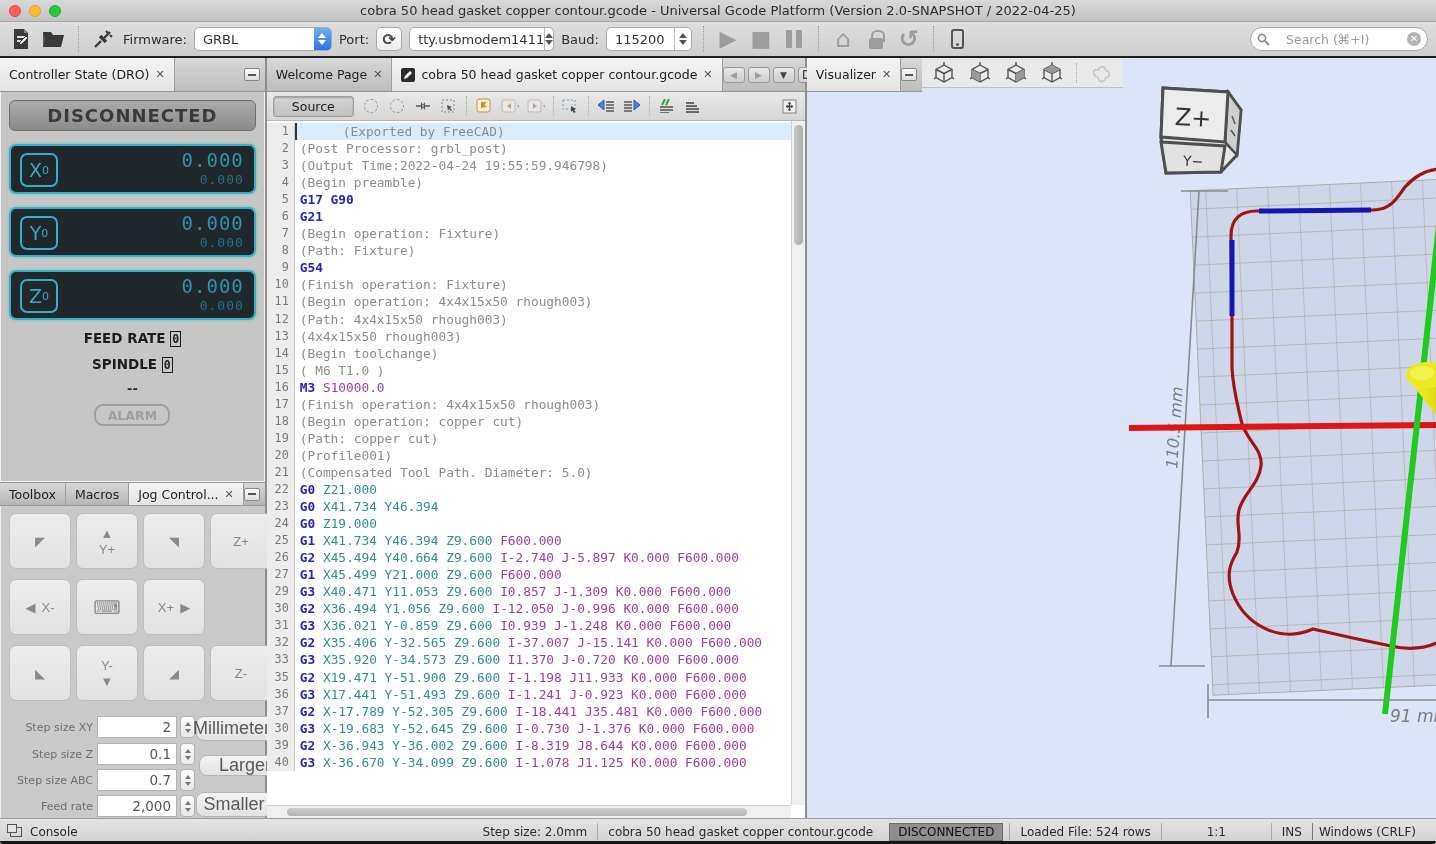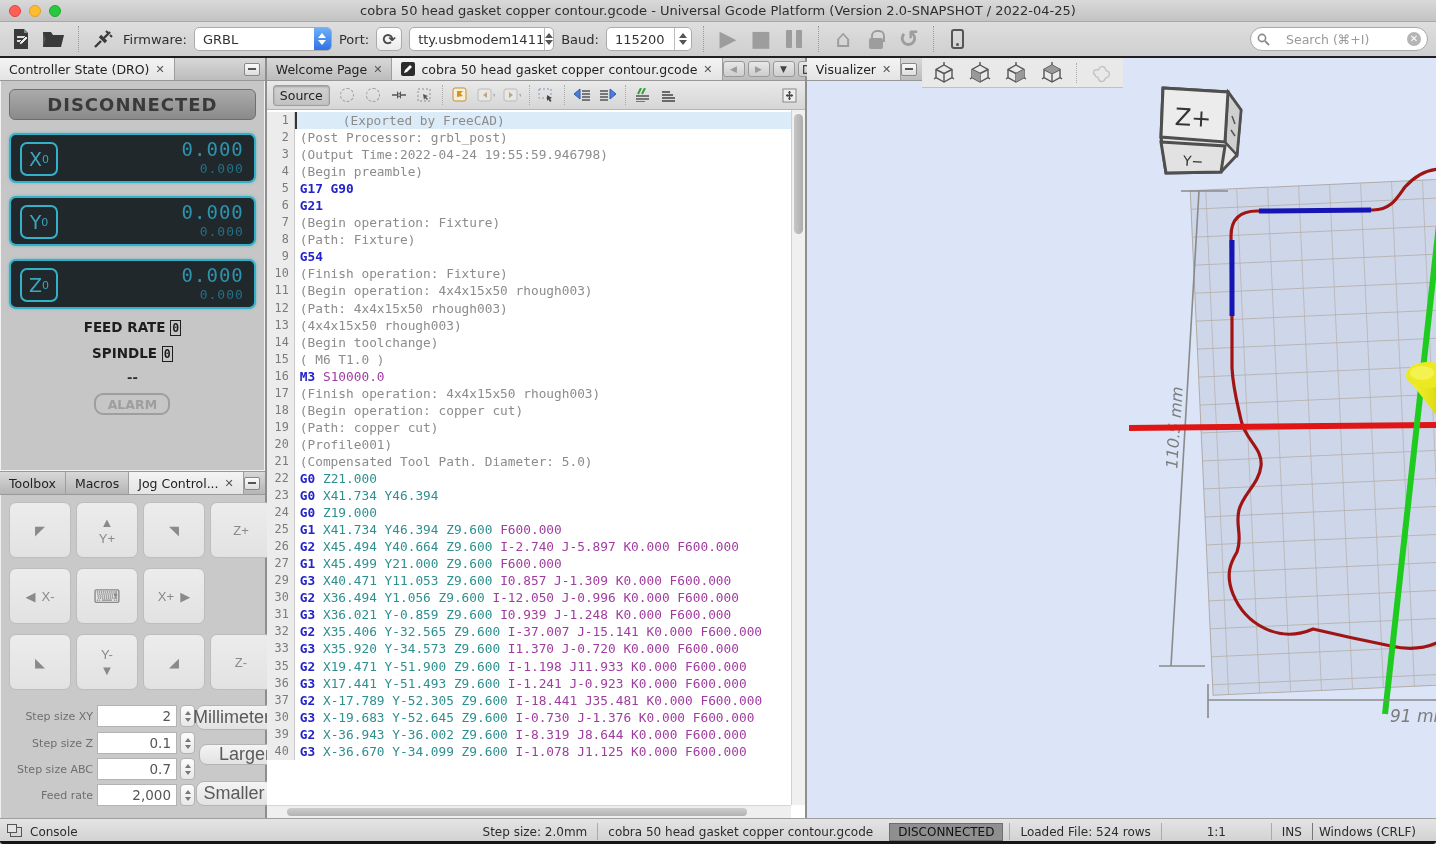--- a/index.html
+++ b/index.html
@@ -43,21 +43,21 @@
   .search input::placeholder{color:#9a9a9a;}
   .clearbtn{width:14px;height:14px;border-radius:50%;background:#b5b5b5;color:#fff;font-size:10px;line-height:14px;text-align:center;}
 
   
   .main { display:flex; height:760px; }
   .leftcol { width:280px; border-right:2px solid #8e8e8e; display:flex; flex-direction:column; background:#c6c6c6;}
   .centercol { width:540px; border-right:2px solid #8e8e8e; display:flex; flex-direction:column; background:#fff;}
   .rightcol { flex:1; display:flex; flex-direction:row; background:#dbe5f7; }
 
   
-  .tabbar { height:23px; background:linear-gradient(#d8d8d8,#bcbcbc); border-bottom:1px solid #979797;
+  .tabbar { height:34px; background:linear-gradient(#d8d8d8,#bcbcbc); border-bottom:1px solid #979797;
     display:flex; align-items:stretch; font-size:12.5px; flex:none;}
   .tab { display:flex; align-items:center; gap:6px; padding:0 9px; border-right:1px solid #9e9e9e; color:#222; white-space:nowrap;}
   .tab.active { background:linear-gradient(#f4f4f4,#e4e4e4); }
   .tab .x { color:#555; font-size:11px; }
   .tabfill { flex:1; }
   .minbtn { width:16px; height:13px; border:1px solid #888; background:linear-gradient(#fafafa,#ddd); border-radius:2px;
     align-self:center; margin-right:5px; display:flex;align-items:center;justify-content:center;}
   .minbtn i{width:8px;height:2px;background:#555;}
   .navbtns{display:flex;align-items:center;gap:3px;margin-right:4px;}
   .navbtn{width:22px;height:16px;border:1px solid #999;border-radius:3px;background:linear-gradient(#e8e8e8,#cdcdcd);
@@ -97,21 +97,21 @@
   .spin { position:absolute; width:15px; height:22px; border:1px solid #b3b3b3; border-radius:4px; background:linear-gradient(#fcfcfc,#e8e8e8);
     display:flex; flex-direction:column; align-items:center; justify-content:center; color:#777;}
   .spin b{width:0;height:0;border-left:3.5px solid transparent;border-right:3.5px solid transparent;}
   .spin .u{border-bottom:4px solid #777;margin-bottom:3px;} .spin .d{border-top:4px solid #777;}
   .sidebtn { position:absolute; border:1px solid #b5b5b5; border-radius:8px; background:linear-gradient(#f4f4f4,#e2e2e2);
     color:#5a5a5a; font-size:18px; display:flex; align-items:center; justify-content:center;}
 
   
   .etoolbar { height:29px; background:linear-gradient(#e9e9e9,#d6d6d6); border-bottom:1px solid #b5b5b5;
     display:flex; align-items:center; padding:0 6px; gap:8px; flex:none;}
-  .srcbtn { height:21px; padding:0 6px; border:1px solid #9e9e9e; border-radius:3px; background:linear-gradient(#d2d2d2,#c2c2c2);
+  .srcbtn { height:21px; padding:0 18px; border:1px solid #9e9e9e; border-radius:3px; background:linear-gradient(#d2d2d2,#c2c2c2);
     font-size:12.5px; color:#222; display:flex; align-items:center; box-shadow:inset 0 1px 2px rgba(0,0,0,.25);}
   .eticon { width:18px; height:18px; display:flex; align-items:center; justify-content:center; font-size:13px; color:#8f8f8f;}
   .etsep { width:1px; height:20px; border-left:1px dotted #aaa; }
   .dashcirc{width:14px;height:14px;border:1.5px dashed #9a9a9a;border-radius:50%;}
   .editor { flex:1; position:relative; overflow:hidden; background:#fff; }
   .codelines { position:absolute; left:0; top:2px; right:14px; bottom:13px; overflow:hidden;
     font-family:"DejaVu Sans Mono",monospace; font-size:12.8px; line-height:17.05px; }
   .cl { display:flex; white-space:pre; }
   .cl .ln { width:28px; flex:none; text-align:right; padding-right:5px; background:#ececec; color:#7a7a7a;
     border-right:1px solid #c9c9c9; font-size:11.8px;}

